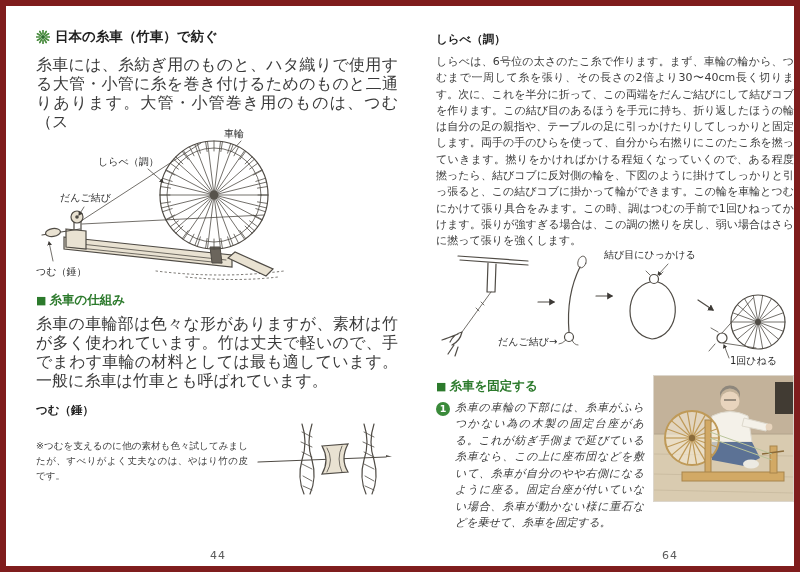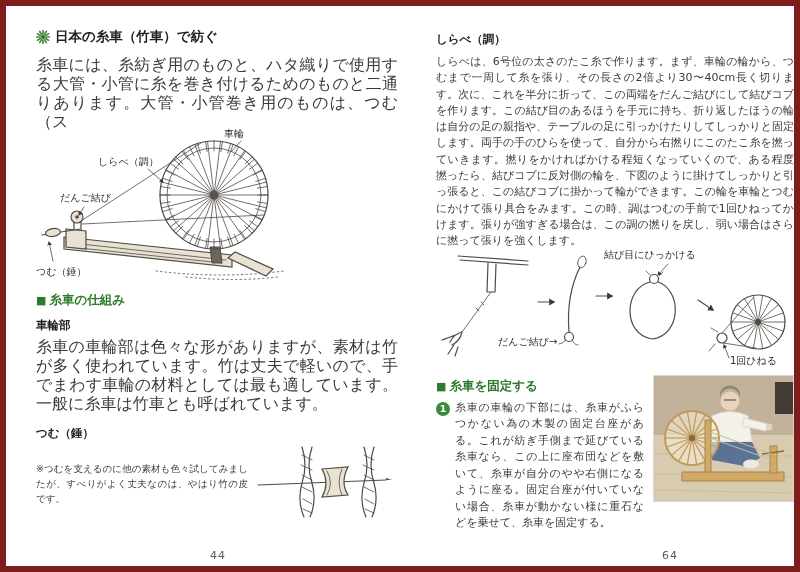--- a/index.html
+++ b/index.html
@@ -36,21 +36,21 @@
   .spindle-fig{width:138px;height:74px;margin-left:8px;}
 
   .shirabe-h{font-size:11.5px;font-weight:bold;color:#1f1f1f;margin:2px 0 7px 0;}
   .steps-fig{position:relative;width:356px;height:118px;margin-top:0;}
 
   .bottom-row{display:flex;margin-top:4px;}
   .bottom-left{width:208px;flex:0 0 208px;}
   .step-item{display:flex;gap:5px;margin-top:2px;}
   .step-num{flex:0 0 14px;width:14px;height:14px;border-radius:50%;background:#3a8a3a;
     color:#fff;font-size:9.5px;font-weight:bold;text-align:center;line-height:14px;margin-top:2px;}
-  .step-text{font-size:11px;line-height:16.5px;text-align:justify;}
+  .step-text{font-size:11px;line-height:16.5px;text-align:justify;font-style:italic;}
   .photo-fig{width:139px;height:125px;margin-left:9px;margin-top:3px;
     border:1px solid #dcd6cc;box-sizing:content-box;}
 
   .pagenum{position:absolute;top:543px;width:60px;text-align:right;
     font-size:11px;color:#5a5a5a;letter-spacing:1px;}
   .pn-left{left:160px;}
   .pn-right{left:612px;}
 
   svg .ink{stroke:#4f4b45;fill:none;stroke-width:1.2;stroke-linecap:round;}
   svg .ink-thin{stroke:#4f4b45;fill:none;stroke-width:0.8;stroke-linecap:round;}
@@ -199,21 +199,20 @@
         <span class="fig-label" style="left:24px;top:60px;">だんご結び</span>
         <span class="fig-label" style="left:0px;top:134px;">つむ（錘）</span>
       </div>
     </div>
 
     <h2 class="green-h">
       <span class="sq">■</span>
       <span>糸車の仕組み</span>
     </h2>
 
-    <h3 class="sub-h">車輪部</h3>
     <p class="body">糸車の車輪部は色々な形がありますが、素材は竹が多く使われています。竹は丈夫で軽いので、手でまわす車輪の材料としては最も適しています。一般に糸車は竹車とも呼ばれています。</p>
 
     <h3 class="sub-h" style="margin-top:13px;">つむ（錘）</h3>
 
     <div class="foot-row">
       <p class="footnote">※つむを支えるのに他の素材も色々試してみましたが、すべりがよく丈夫なのは、やはり竹の皮です。</p>
       <svg class="spindle-fig" viewBox="0 0 138 74">
 
         <path class="ink" d="M2,40 L130,35"></path>
         <path d="M130,35 l6,-0.3 l-6,-1.7 Z" fill="#4f4b45"></path>

